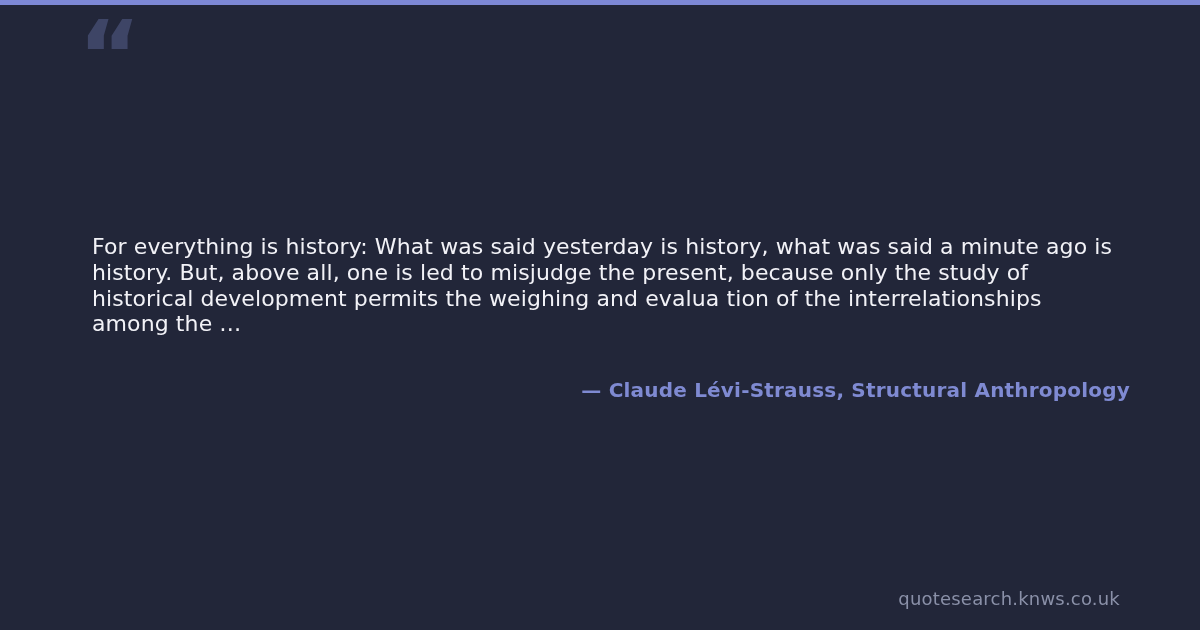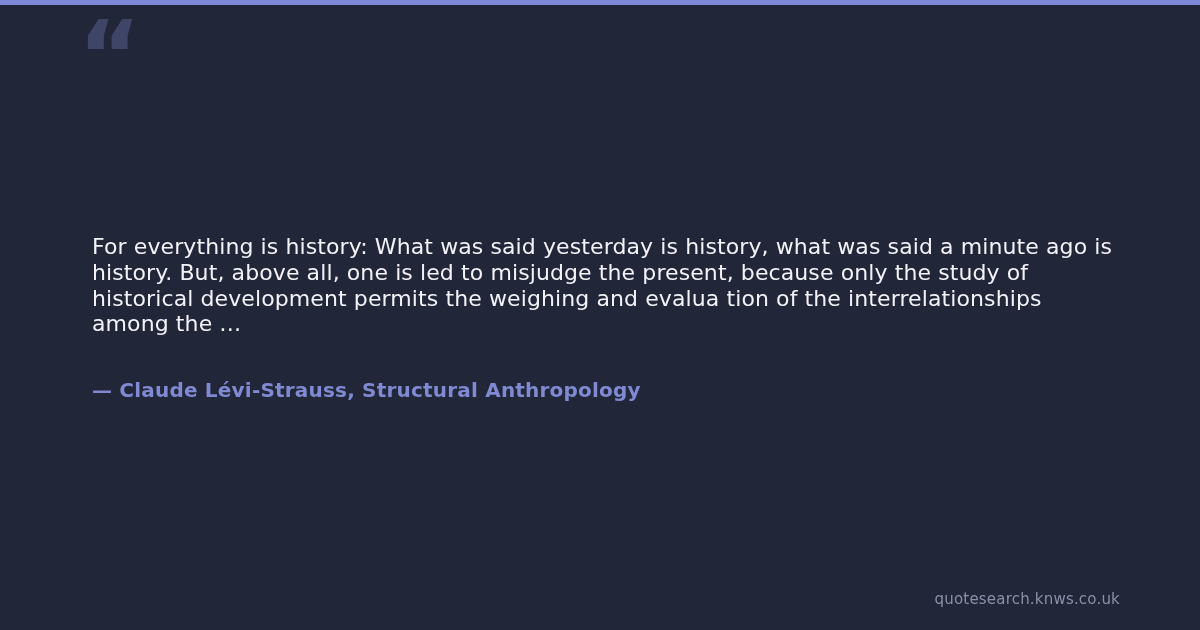--- a/index.html
+++ b/index.html
@@ -59,35 +59,36 @@
   .quote-text {
     margin: 12px;
     font-size: 22px;
     line-height: 25.8px;
     font-weight: 400;
     color: #f2f2f7;
     letter-spacing: 0.1px;
   }
 
   .attribution {
-    margin: 12px;
+    margin: 0;
     padding-top: 28px;
     font-size: 20px;
     line-height: 26px;
     font-weight: 700;
     color: #7f8ad2;
     letter-spacing: 0.2px;
+    text-align: right;
   }
 
   
   .source-url {
     position: absolute;
     right: 80px;
     bottom: 22px;
-    font-size: 15px;
+    font-size: 18px;
     line-height: 18px;
     font-weight: 400;
     color: #8a90a8;
     letter-spacing: 0.2px;
   }
 </style>
 </head>
 <body>
 
 <div class="quote-card">

